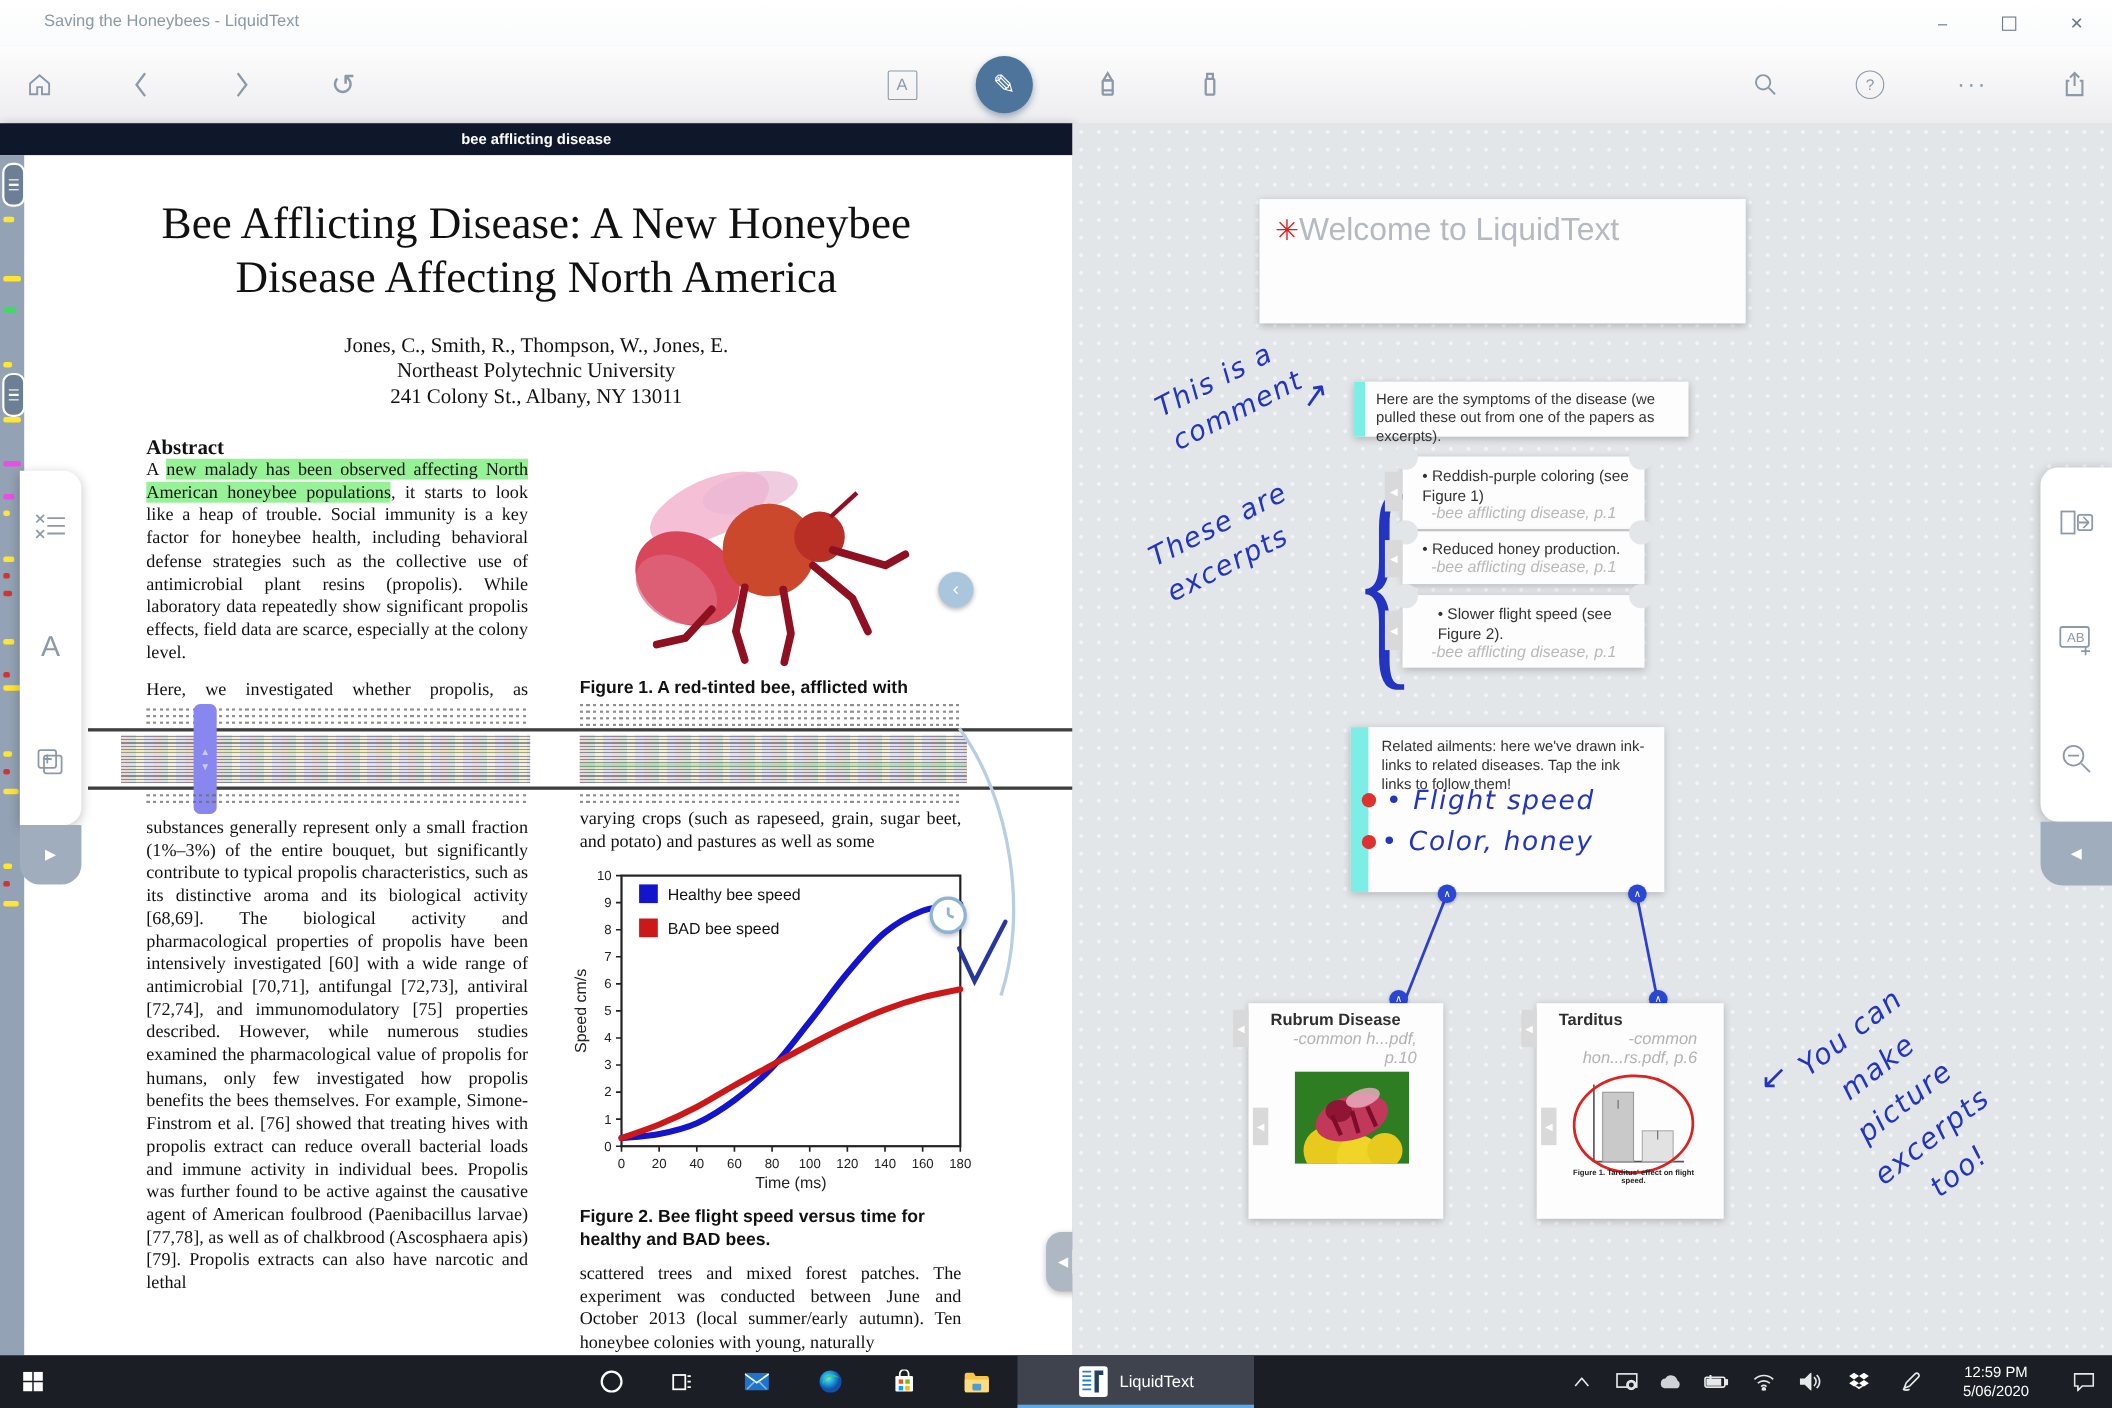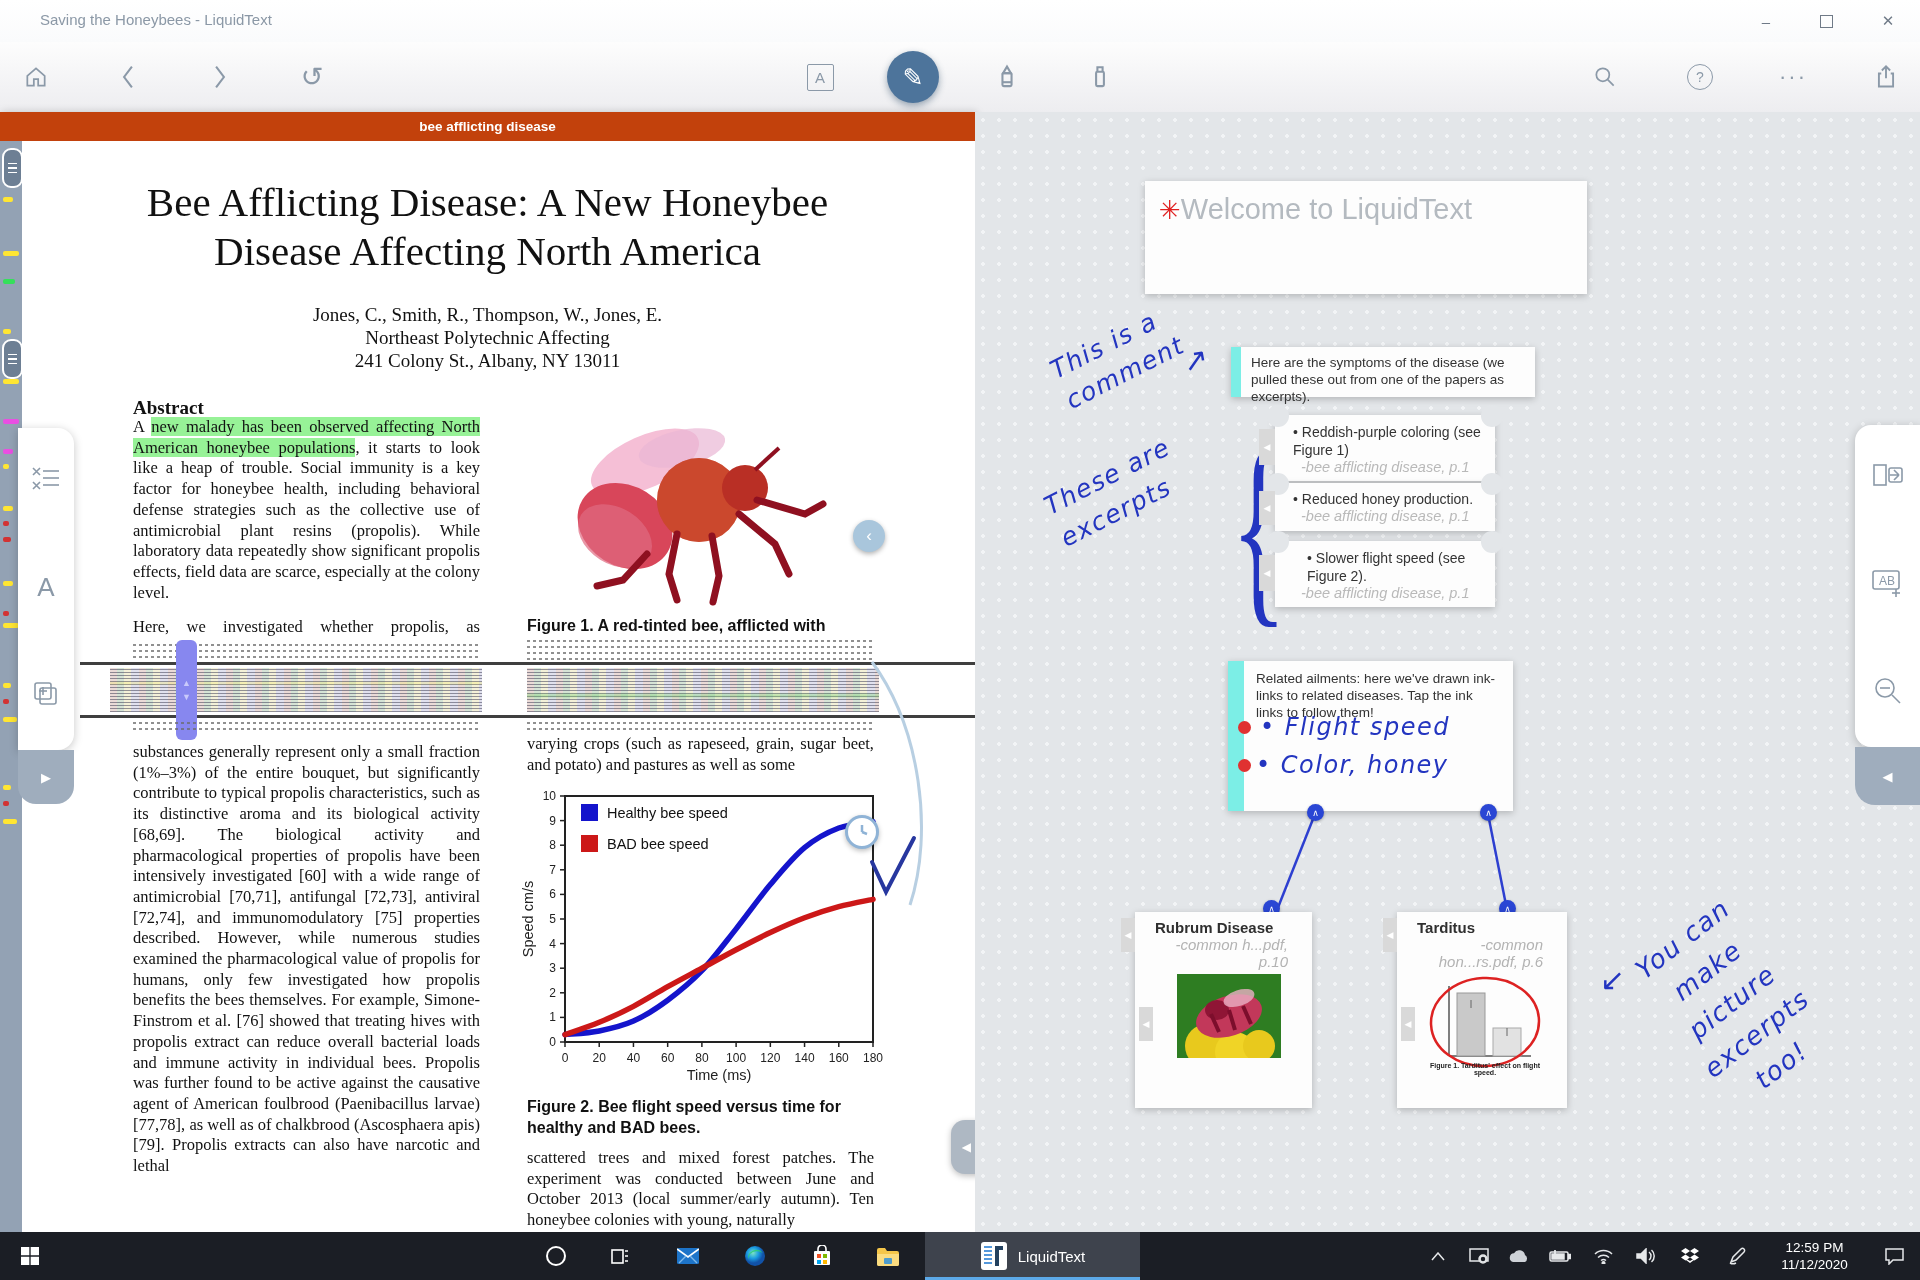--- a/index.html
+++ b/index.html
@@ -20,21 +20,21 @@
   .tbtn{position:absolute;top:0;height:70px;width:56px;display:flex;align-items:center;justify-content:center;color:#8b99a8;}
   .tbtn svg{stroke:#8b99a8;fill:none;stroke-width:1.6;}
   #pen-btn{width:56px;}
   #pen-circ{width:52px;height:52px;border-radius:50%;background:#4d749b;display:flex;align-items:center;justify-content:center;
             box-shadow:0 3px 7px rgba(40,70,100,.45);color:#fff;font-size:25px;}
   .abox{width:25px;height:25px;border:1.6px solid #8b99a8;display:flex;align-items:center;justify-content:center;font-size:15px;border-radius:2px;}
   .qcirc{width:24px;height:24px;border:1.6px solid #8b99a8;border-radius:50%;display:flex;align-items:center;justify-content:center;font-size:14px;}
 
   
   #pdf{left:0;top:112px;width:975px;height:1120px;background:#fff;box-shadow:2px 0 8px rgba(0,0,0,.18);}
-  #pdf-tab{position:absolute;left:0;top:0;width:975px;height:29px;background:#c2410c;display:flex;align-items:center;justify-content:center;}
+  #pdf-tab{position:absolute;left:0;top:0;width:975px;height:29px;background:#0f172a;display:flex;align-items:center;justify-content:center;}
   #pdf-tab span{color:#fff;font-weight:bold;font-size:13.5px;}
   #scrollstrip{position:absolute;left:0;top:29px;width:22px;height:1091px;background:#93a2b4;}
   .mark{position:absolute;left:3px;height:5px;border-radius:2px;}
   .pill{position:absolute;left:2px;width:17px;height:36px;background:#6d7f94;border:2px solid #fff;border-radius:9px;
         display:flex;flex-direction:column;justify-content:center;align-items:center;gap:3px;}
   .pill i{display:block;width:9px;height:1.6px;background:#fff;}
 
   .serif{font-family:"Liberation Serif","DejaVu Serif",serif;color:#111;}
   .just{text-align:justify;}
   .docp{font-size:16.5px;line-height:20.7px;}
@@ -205,21 +205,21 @@
       <div class="mark" style="top:558px;width:6px;background:#d23333;"></div>
       <div class="mark" style="top:576px;width:14px;background:#ffe633;"></div>
       <div class="mark" style="top:644px;width:8px;background:#ffe633;"></div>
       <div class="mark" style="top:660px;width:6px;background:#d23333;"></div>
       <div class="mark" style="top:678px;width:14px;background:#ffe633;"></div>
     </div>
 
     <div class="abs serif preline" style="left:60px;top:66px;width:855px;text-align:center;font-size:41px;line-height:49px;">Bee Afflicting Disease: A New Honeybee
 Disease Affecting North America</div>
     <div class="abs serif" style="left:60px;top:192px;width:855px;text-align:center;font-size:19px;">Jones, C., Smith, R., Thompson, W., Jones, E.</div>
-    <div class="abs serif" style="left:60px;top:215px;width:855px;text-align:center;font-size:19px;">Northeast Polytechnic Affecting</div>
+    <div class="abs serif" style="left:60px;top:215px;width:855px;text-align:center;font-size:19px;">Northeast Polytechnic University</div>
     <div class="abs serif" style="left:60px;top:238px;width:855px;text-align:center;font-size:19px;">241 Colony St., Albany, NY 13011</div>
 
     <div class="abs serif" style="left:133px;top:285px;font-size:19px;font-weight:bold;">Abstract</div>
     <div class="abs serif just docp" style="left:133px;top:305px;width:347px;"><span>A </span><span class="hl">new malady has been observed affecting North American honeybee populations</span><span>, it starts to look like a heap of trouble. Social immunity is a key factor for honeybee health, including behavioral defense strategies such as the collective use of antimicrobial plant resins (propolis). While laboratory data repeatedly show significant propolis effects, field data are scarce, especially at the colony level.</span></div>
     <div class="abs serif docp" style="left:133px;top:505px;width:347px;text-align:justify;text-align-last:justify;">Here, we investigated whether propolis, as</div>
     <div class="abs" style="left:133px;top:532px;width:347px;">
       <div class="dashrow"></div>
         <div class="dashrow"></div>
         <div class="dashrow"></div>
     </div>
@@ -647,21 +647,21 @@
     </div>
     <div class="tk trayicon" style="left:1716px;width:42px;">
       <svg width="18" height="18" viewBox="0 0 18 18">
           <path d="M3 15 L5 10 L13 2 a2 2 0 0 1 3 3 L8 13 Z"></path>
           <path d="M2 16 Q5 17.5 8 16"></path>
         </svg>
     </div>
     <div class="tk" id="clock" style="left:1762px;width:105px;">
       <div>
           <div>12:59 PM</div>
-          <div>11/12/2020</div>
+          <div>5/06/2020</div>
         </div>
     </div>
     <div class="tk trayicon" style="left:1872px;width:44px;">
       <svg width="19" height="17" viewBox="0 0 19 17">
           <path d="M1 1 H18 V12 H8 L4 16 V12 H1 Z"></path>
         </svg>
     </div>
   </div>
 
 </div>

